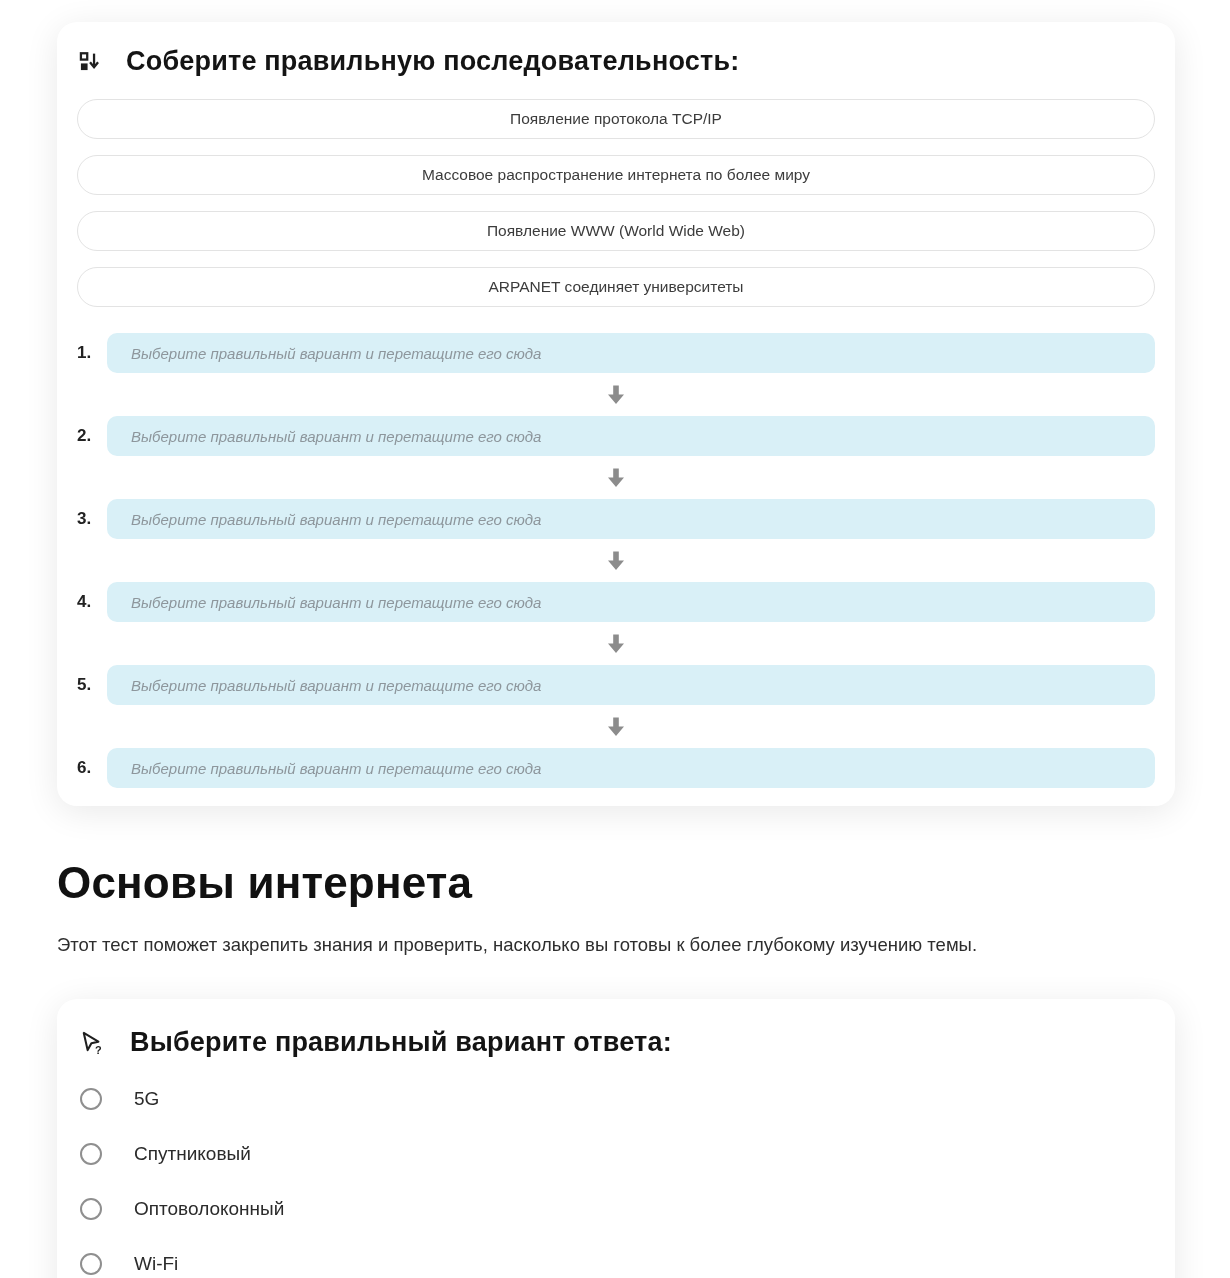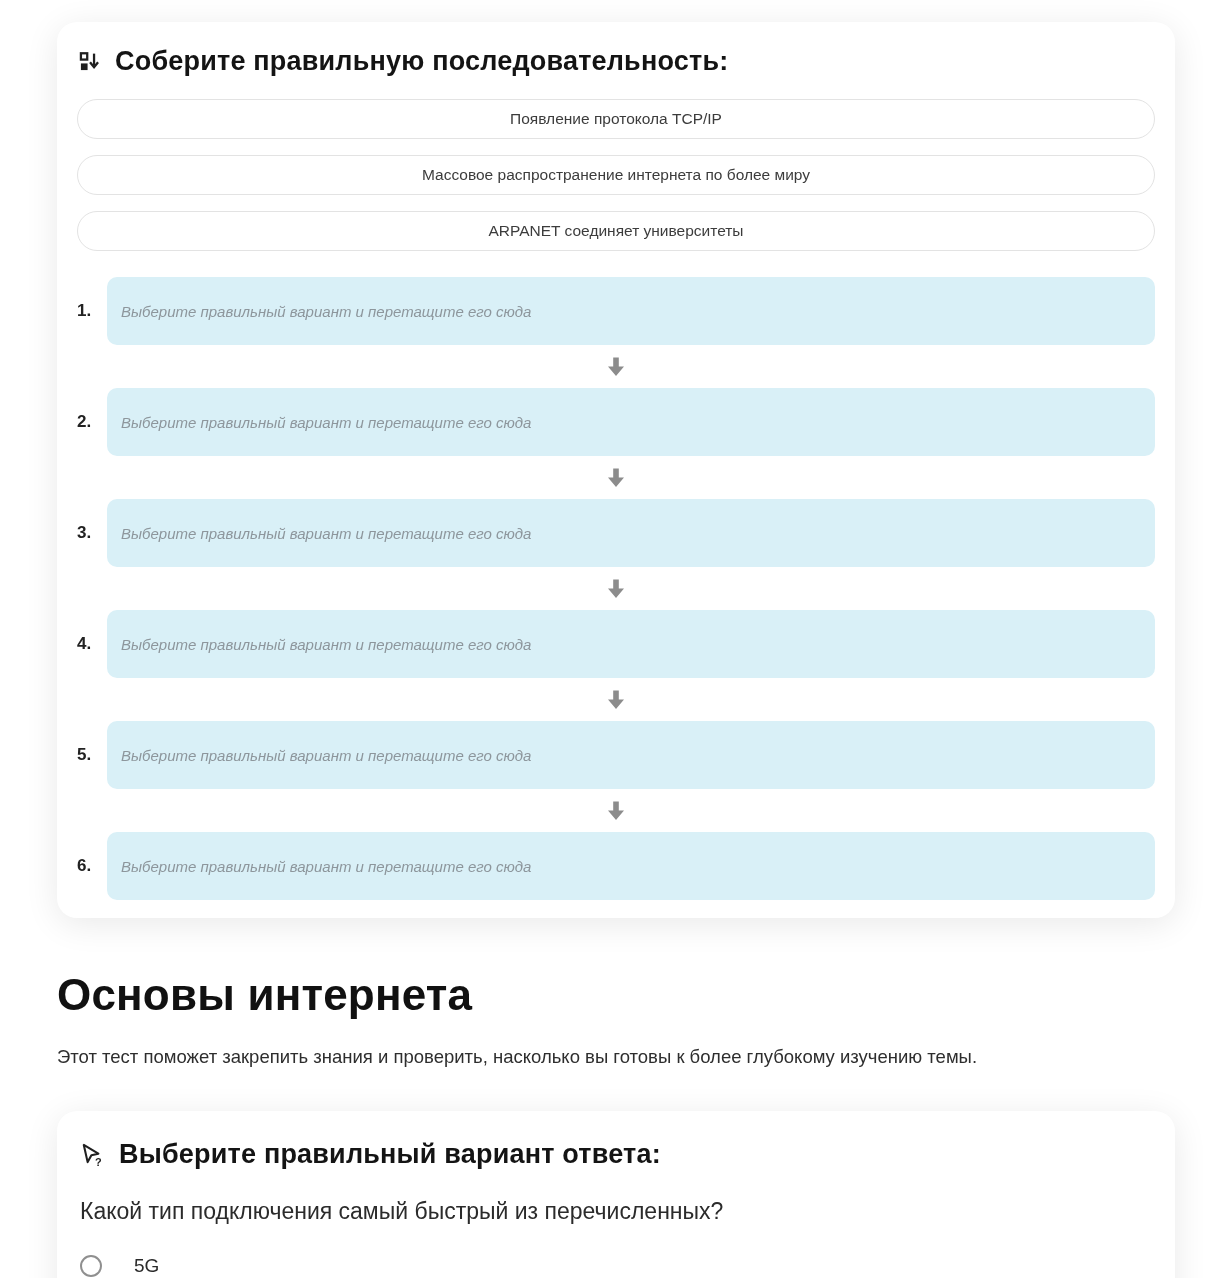--- a/index.html
+++ b/index.html
@@ -20,21 +20,21 @@
   }
   .card{
     width:1118px;
     margin-left:57px;
     background:#fff;
     border-radius:20px;
     box-shadow:0 6px 34px rgba(0,0,0,0.09);
     padding:24px 20px 18px 20px;
   }
   .card.first{margin-top:22px;}
-  .card-header{display:flex;align-items:center;gap:15px;padding-left:2px;}
+  .card-header{display:flex;align-items:center;gap:26px;padding-left:2px;}
   .card-header .hdr-icon{flex:0 0 auto;display:flex;align-items:center;}
   .card-title{font-size:27px;font-weight:700;color:#141414;letter-spacing:.2px;}
 
   
   .chips{display:flex;flex-wrap:wrap;gap:16px 20px;margin-top:22px;flex-direction:column;}
   .chip{
     background:#fff;
     border:1px solid var(--chip-border);
     border-radius:20px;
     padding:10px 22px;
@@ -44,26 +44,26 @@
     cursor:grab;
     white-space:nowrap;
   }
 
   
   .slots{margin-top:26px;}
   .slot-row{display:flex;align-items:center;}
   .slot-num{width:30px;flex:0 0 30px;font-size:17px;font-weight:700;color:#222;}
   .dropzone{
     flex:1;
-    height:68px;
+    height:40px;
     background:var(--dropzone-bg);
     border-radius:10px;
     display:flex;
     align-items:center;
-    padding-left:14px;
+    padding-left:24px;
   }
   .placeholder{font-size:15px;font-style:italic;color:var(--placeholder-text);}
   .arrow-row{height:43px;display:flex;align-items:center;justify-content:center;}
   .slots .slot-group:last-child .arrow-row{display:none;}
 
   
   .page-heading{
     margin:52px 0 0 57px;
     font-size:44px;
     font-weight:700;
@@ -106,20 +106,21 @@
     <h2 class="card-title">Соберите правильную последовательность:</h2>
   </div>
 
   <div class="chips">
 
       <button class="chip">Появление протокола TCP/IP</button>
 
 
       <button class="chip">Массовое распространение интернета по более миру</button>
 
+      <button class="chip">Появление WWW (World Wide Web)</button>
 
       <button class="chip">ARPANET соединяет университеты</button>
 
     </div>
 
   <div class="slots">
 
       <div class="slot-group">
         <div class="slot-row">
           <div class="slot-num">1.</div>
@@ -210,21 +211,20 @@
     <span class="hdr-icon">
       <svg width="25" height="25" viewBox="0 0 24 24" aria-hidden="true">
         <path d="M4.6 2.8 L18.6 11.2 L11.9 12.7 L8.3 19.3 Z" fill="none" stroke="#1f1f1f" stroke-width="2" stroke-linejoin="round"></path>
         <text x="15.4" y="22.6" font-size="10.5" font-weight="bold" fill="#1f1f1f" font-family="Liberation Sans, DejaVu Sans, sans-serif">?</text>
       </svg>
     </span>
     <h2 class="card-title">Выберите правильный вариант ответа:</h2>
   </div>
 
   <div class="q-body">
-    <p class="question">Какой тип подключения самый быстрый из перечисленных?</p>
 
     <div class="options">
 
         <label class="option-row">
           <span class="radio"></span>
           <span class="option-label">5G</span>
         </label>
 
         <label class="option-row">
           <span class="radio"></span>

